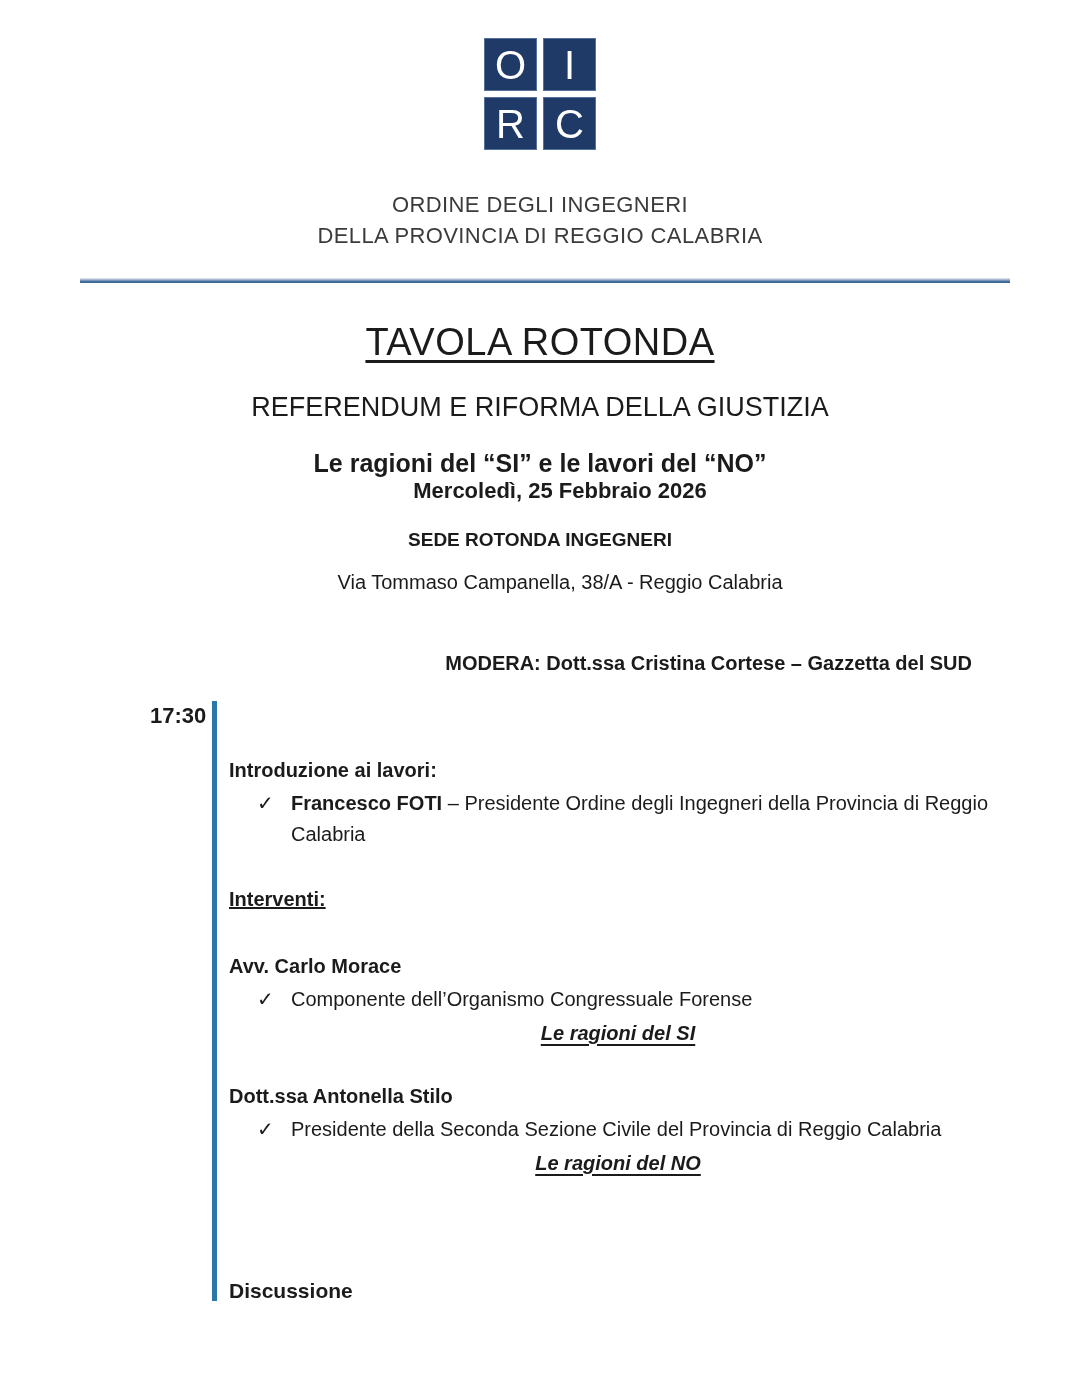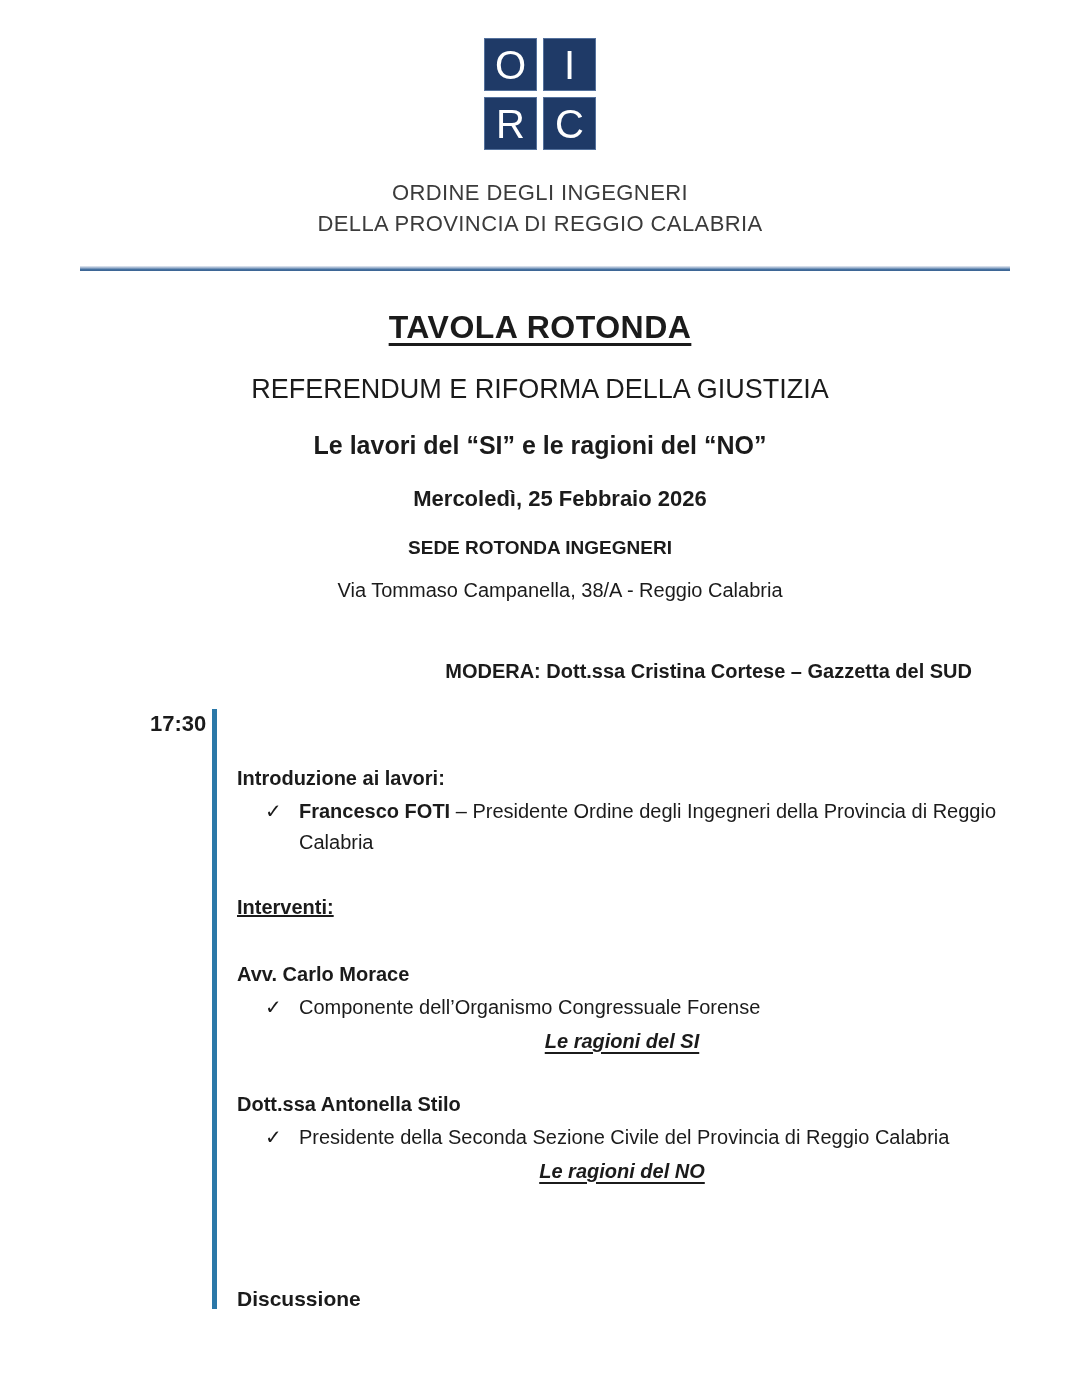--- a/index.html
+++ b/index.html
@@ -31,59 +31,58 @@
     display: flex;
     align-items: center;
     justify-content: center;
     font-size: 40px;
     font-weight: 400;
     line-height: 1;
   }
 
   
   .org-name {
-    margin-top: 28px;
+    margin-top: 40px;
     text-align: center;
     color: #3b3b3b;
     font-size: 22px;
     line-height: 1.4;
     letter-spacing: 0.4px;
   }
 
   
   .rule {
     height: 5px;
     width: 930px;
     margin: 26px 70px 0 80px;
     background: linear-gradient(to bottom, #e9eef5 0%, #9db2cd 35%, #44709f 70%, #3a6191 100%);
   }
 
   
   .title-block { text-align: center; }
   .main-title {
     margin-top: 38px;
-    font-size: 32px;
-    font-weight: bold;
+    font-size: 38px;
+    font-weight: normal;
     letter-spacing: 0.5px;
     text-decoration: underline;
     text-decoration-thickness: 2.5px;
     text-underline-offset: 5px;
   }
   .subtitle {
     margin-top: 28px;
     font-size: 27px;
     font-weight: normal;
   }
   .tagline {
     margin-top: 26px;
     font-size: 25px;
     font-weight: bold;
   }
   .event-date {
-    margin-top: 26px;
     font-size: 22px;
     font-weight: bold;
     padding-left: 40px;
   }
   .venue {
     margin-top: 25px;
     font-size: 19px;
     font-weight: bold;
   }
   .address {
@@ -124,21 +123,21 @@
   }
   .time-bar {
     width: 5px;
     height: 600px;
     background: #2b78a8;
     flex-shrink: 0;
     margin-left: 5px;
   }
   .program-content {
     width: 790px;
-    padding-left: 20px;
+    padding-left: 12px;
     font-size: 20px;
     line-height: 1.55;
   }
   .section-heading {
     font-weight: bold;
   }
   .h-intro   { margin-top: 54px; }
   .h-interv  { margin-top: 34px; text-decoration: underline; }
   .h-name1   { margin-top: 36px; }
   .h-name2   { margin-top: 32px; }
@@ -184,21 +183,21 @@
   <div class="org-name">
     <div>ORDINE DEGLI INGEGNERI</div>
     <div>DELLA PROVINCIA DI REGGIO CALABRIA</div>
   </div>
 
   <div class="rule"></div>
 
   <div class="title-block">
     <div class="main-title">TAVOLA ROTONDA</div>
     <div class="subtitle">REFERENDUM E RIFORMA DELLA GIUSTIZIA</div>
-    <div class="tagline">Le lavori del “SI” e le ragioni del “NO”</div>
+    <div class="tagline">Le ragioni del “SI” e le lavori del “NO”</div>
     <div class="event-date">Mercoledì, 25 Febbraio 2026</div>
     <div class="venue">SEDE ROTONDA INGEGNERI</div>
     <div class="address">Via Tommaso Campanella, 38/A - Reggio Calabria</div>
   </div>
 
   <div class="moderator">MODERA: Dott.ssa Cristina Cortese – Gazzetta del SUD</div>
 
   <div class="program-row">
     <div class="time-label">17:30</div>
     <div class="time-bar"></div>

